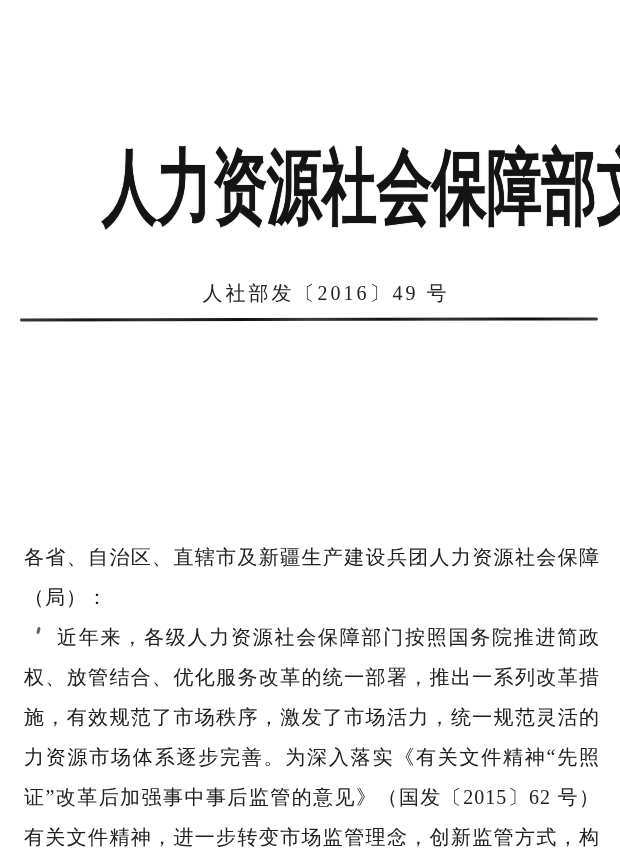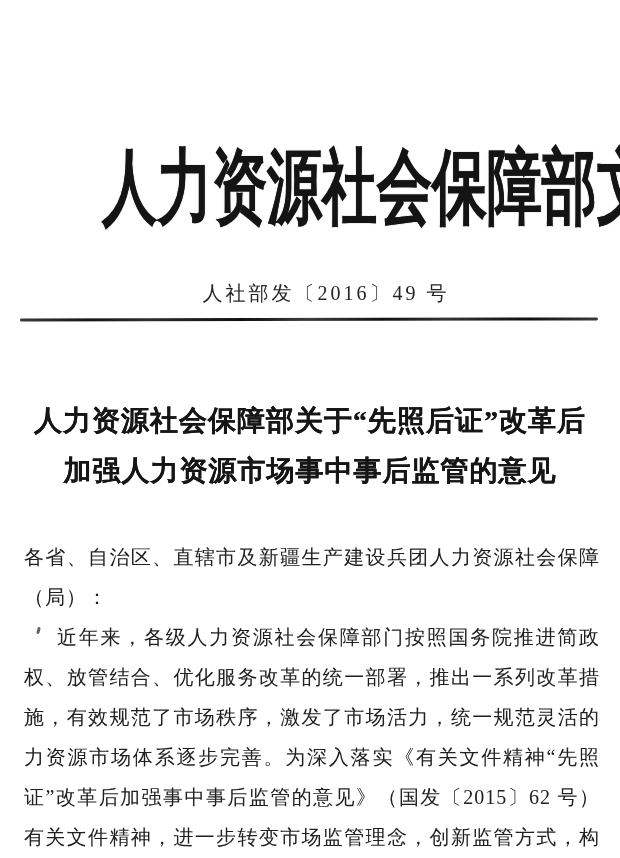--- a/index.html
+++ b/index.html
@@ -117,24 +117,20 @@
 <body>
 
 <div class="page">
 
   <div class="agency-title">人力资源社会保障部文件</div>
 
   <div class="doc-number">人社部发〔2016〕49 号</div>
 
   <div class="rule"></div>
 
-  <div class="doc-title">
-    <div>人力资源社会保障部关于“先照后证”改革后</div>
-    <div>加强人力资源市场事中事后监管的意见</div>
-  </div>
 
   <div class="body-block">
     <div class="line just">各省、自治区、直辖市及新疆生产建设兵团人力资源社会保障厅</div>
     <div class="line">（局）：</div>
     <div class="line just indent">近年来，各级人力资源社会保障部门按照国务院推进简政放</div>
     <div class="line just">权、放管结合、优化服务改革的统一部署，推出一系列改革措</div>
     <div class="line just">施，有效规范了市场秩序，激发了市场活力，统一规范灵活的人</div>
     <div class="line just">力资源市场体系逐步完善。为深入落实《有关文件精神“先照后</div>
     <div class="line just">证”改革后加强事中事后监管的意见》（国发〔2015〕62 号）等</div>
     <div class="line just">有关文件精神，进一步转变市场监管理念，创新监管方式，构建</div>

